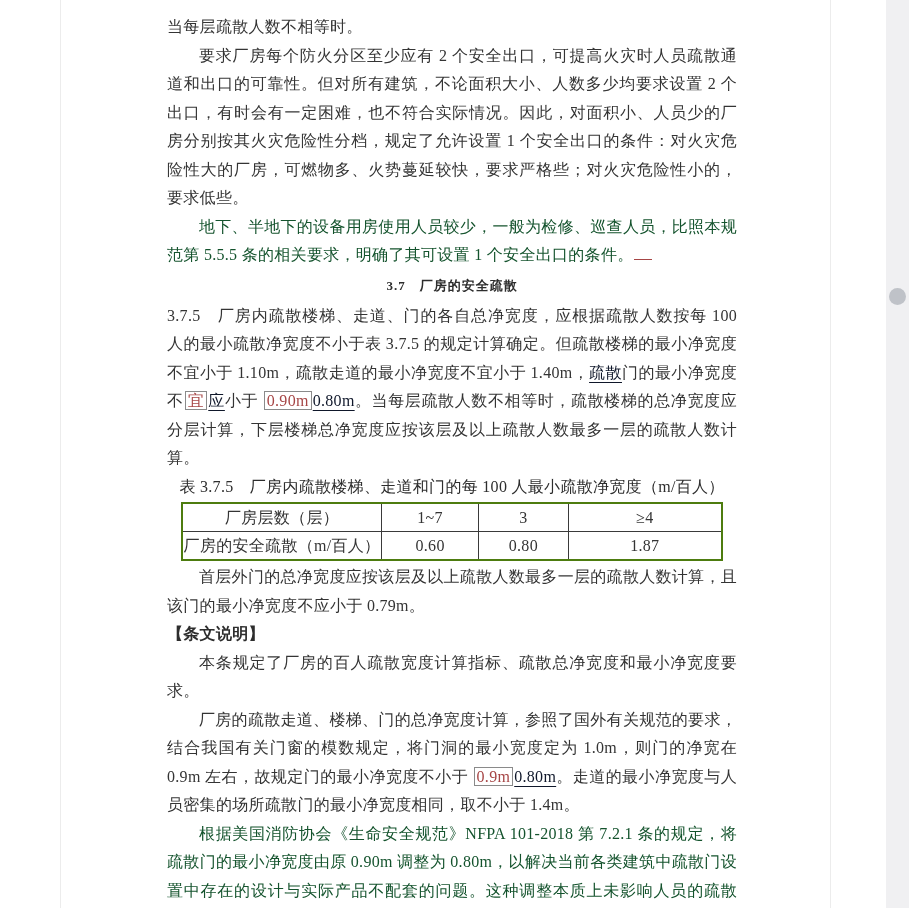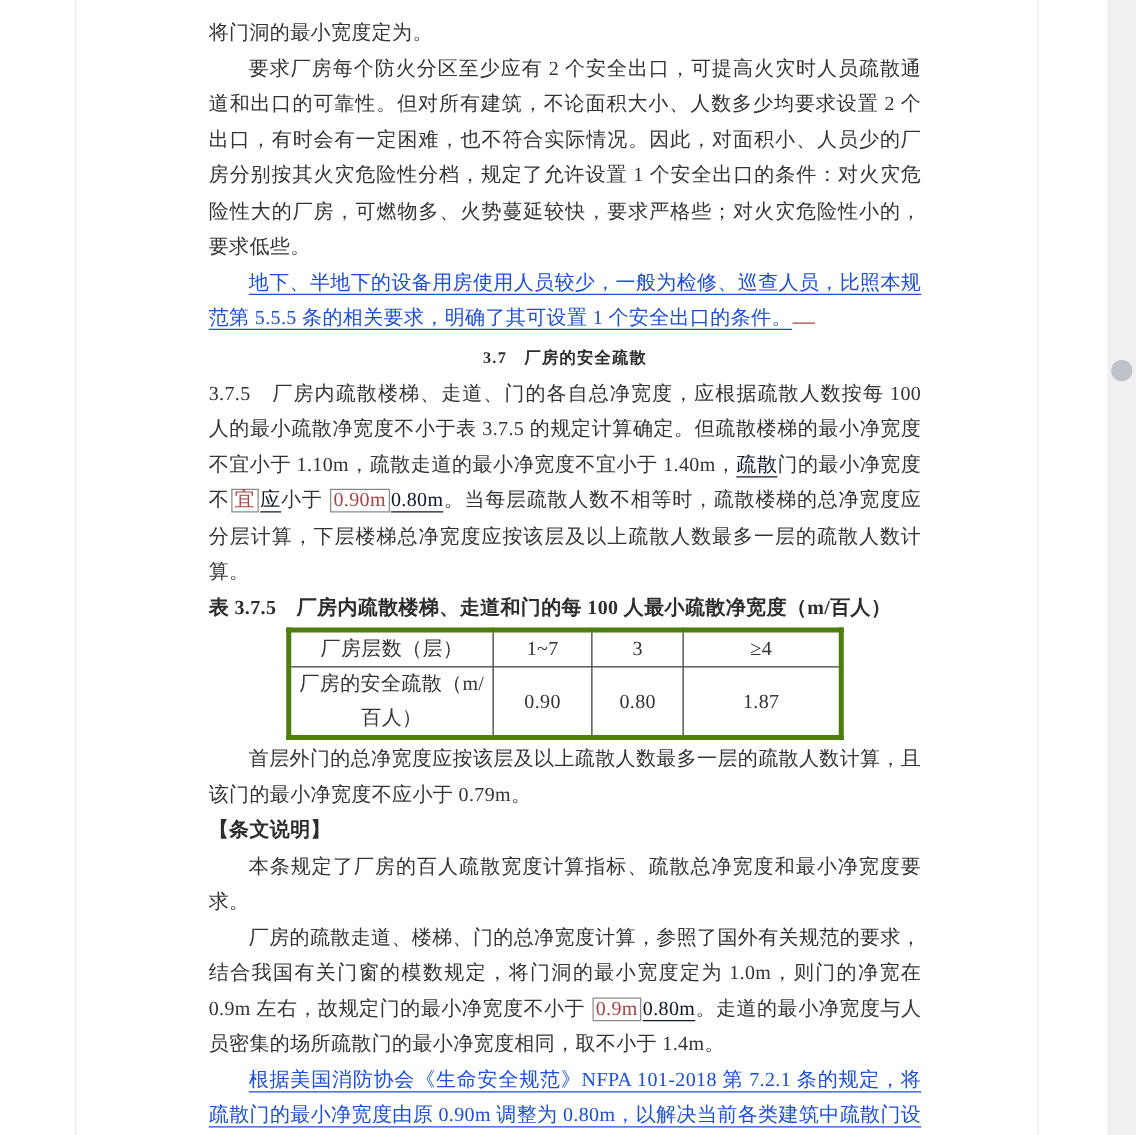--- a/index.html
+++ b/index.html
@@ -15,22 +15,21 @@
   .scroll-strip{position:absolute;top:0;right:0;width:23px;height:908px;background:#f0f0f2;}
   .scroll-dot{position:absolute;left:889px;top:288px;width:17px;height:17px;border-radius:50%;background:#bfc2c8;}
   .content{
     position:absolute;left:167px;top:13px;width:570px;
     font-size:16px;line-height:28.5px;letter-spacing:0.3px;
     text-align:justify;
   }
   .content p{margin:0;}
   .ind{text-indent:32px;}
   .red-u{
-    color:#1d4ed8;
-    text-decoration:underline;
+    color:#14532d;
     text-underline-offset:4px;
     text-decoration-thickness:1px;
   }
   span.ru{
     color:#0f172a;
     text-decoration:underline;
     text-underline-offset:4px;
     text-decoration-thickness:1px;
   }
   span.boxed{
@@ -44,27 +43,27 @@
     border-bottom:1px solid #a64545;
   }
   .heading{
     font-size:13px;font-weight:bold;color:#2d2d2d;
     text-align:center;text-indent:0;
     line-height:32px;margin:2px 0;
     letter-spacing:1px;
   }
   .bold-label{font-weight:bold;color:#2d2d2d;}
   .table-title{
-    font-weight:bold;color:#2d2d2d;text-indent:0;
+    font-weight:normal;color:#2d2d2d;text-align:center;text-indent:0;
     line-height:28.5px;
   }
   table.spec{
-    width:446px;margin:1px auto 2px auto;
+    width:542px;margin:1px auto 2px auto;
     border-collapse:collapse;table-layout:fixed;
-    border:4px solid #4d7c0f;
+    border:2px solid #4d7c0f;
   }
   table.spec td{
     border:1px solid #3a3a3a;
     text-align:center;vertical-align:middle;
     height:27px;padding:0;font-size:16px;line-height:27px;
   }
   td.c0{width:37%;}
   td.c1{width:18%;}
   td.c2{width:16.5%;}
   td.c3{width:28.5%;}
@@ -72,21 +71,21 @@
 </head>
 <body>
 
 <div class="edge-line edge-left"></div>
 <div class="edge-line edge-right"></div>
 <div class="scroll-strip"></div>
 <div class="scroll-dot"></div>
 
 <div class="content">
 
-  <p>将门洞的最小宽度定为。</p>
+  <p>当每层疏散人数不相等时。</p>
 
   <p class="ind">要求厂房每个防火分区至少应有 2 个安全出口，可提高火灾时人员疏散通道和出口的可靠性。但对所有建筑，不论面积大小、人数多少均要求设置 2 个出口，有时会有一定困难，也不符合实际情况。因此，对面积小、人员少的厂房分别按其火灾危险性分档，规定了允许设置 1 个安全出口的条件：对火灾危险性大的厂房，可燃物多、火势蔓延较快，要求严格些；对火灾危险性小的，要求低些。</p>
 
   <p class="ind red-u"><span>地下、半地下的设备用房使用人员较少，一般为检修、巡查人员，比照本规范第 5.5.5 条的相关要求，明确了其可设置 1 个安全出口的条件。</span><span class="tail"></span></p>
 
   <p class="heading">3.7　厂房的安全疏散</p>
 
   <p><span>3.7.5　厂房内疏散楼梯、走道、门的各自总净宽度，应根据疏散人数按每 100 人的最小疏散净宽度不小于表 3.7.5 的规定计算确定。但疏散楼梯的最小净宽度不宜小于 1.10m，疏散走道的最小净宽度不宜小于 1.40m，</span><span class="ru">疏散</span><span>门的最小净宽度不</span><span class="boxed">宜</span><span class="ru">应</span><span>小于 </span><span class="boxed">0.90m</span><span class="ru">0.80m</span><span>。当每层疏散人数不相等时，疏散楼梯的总净宽度应分层计算，下层楼梯总净宽度应按该层及以上疏散人数最多一层的疏散人数计算。</span></p>
 
   <p class="table-title">表 3.7.5　厂房内疏散楼梯、走道和门的每 100 人最小疏散净宽度（m/百人）</p>
@@ -94,21 +93,21 @@
   <table class="spec">
     <tbody>
         <tr>
       <td class="c0">厂房层数（层）</td>
       <td class="c1">1~7</td>
       <td class="c2">3</td>
       <td class="c3">≥4</td>
     </tr>
     <tr>
       <td class="c0">厂房的安全疏散（m/百人）</td>
-      <td class="c1">0.90</td>
+      <td class="c1">0.60</td>
       <td class="c2">0.80</td>
       <td class="c3">1.87</td>
     </tr>
   </tbody>
     </table>
 
   <p class="ind">首层外门的总净宽度应按该层及以上疏散人数最多一层的疏散人数计算，且该门的最小净宽度不应小于 0.79m。</p>
 
   <p class="bold-label">【条文说明】</p>
 

